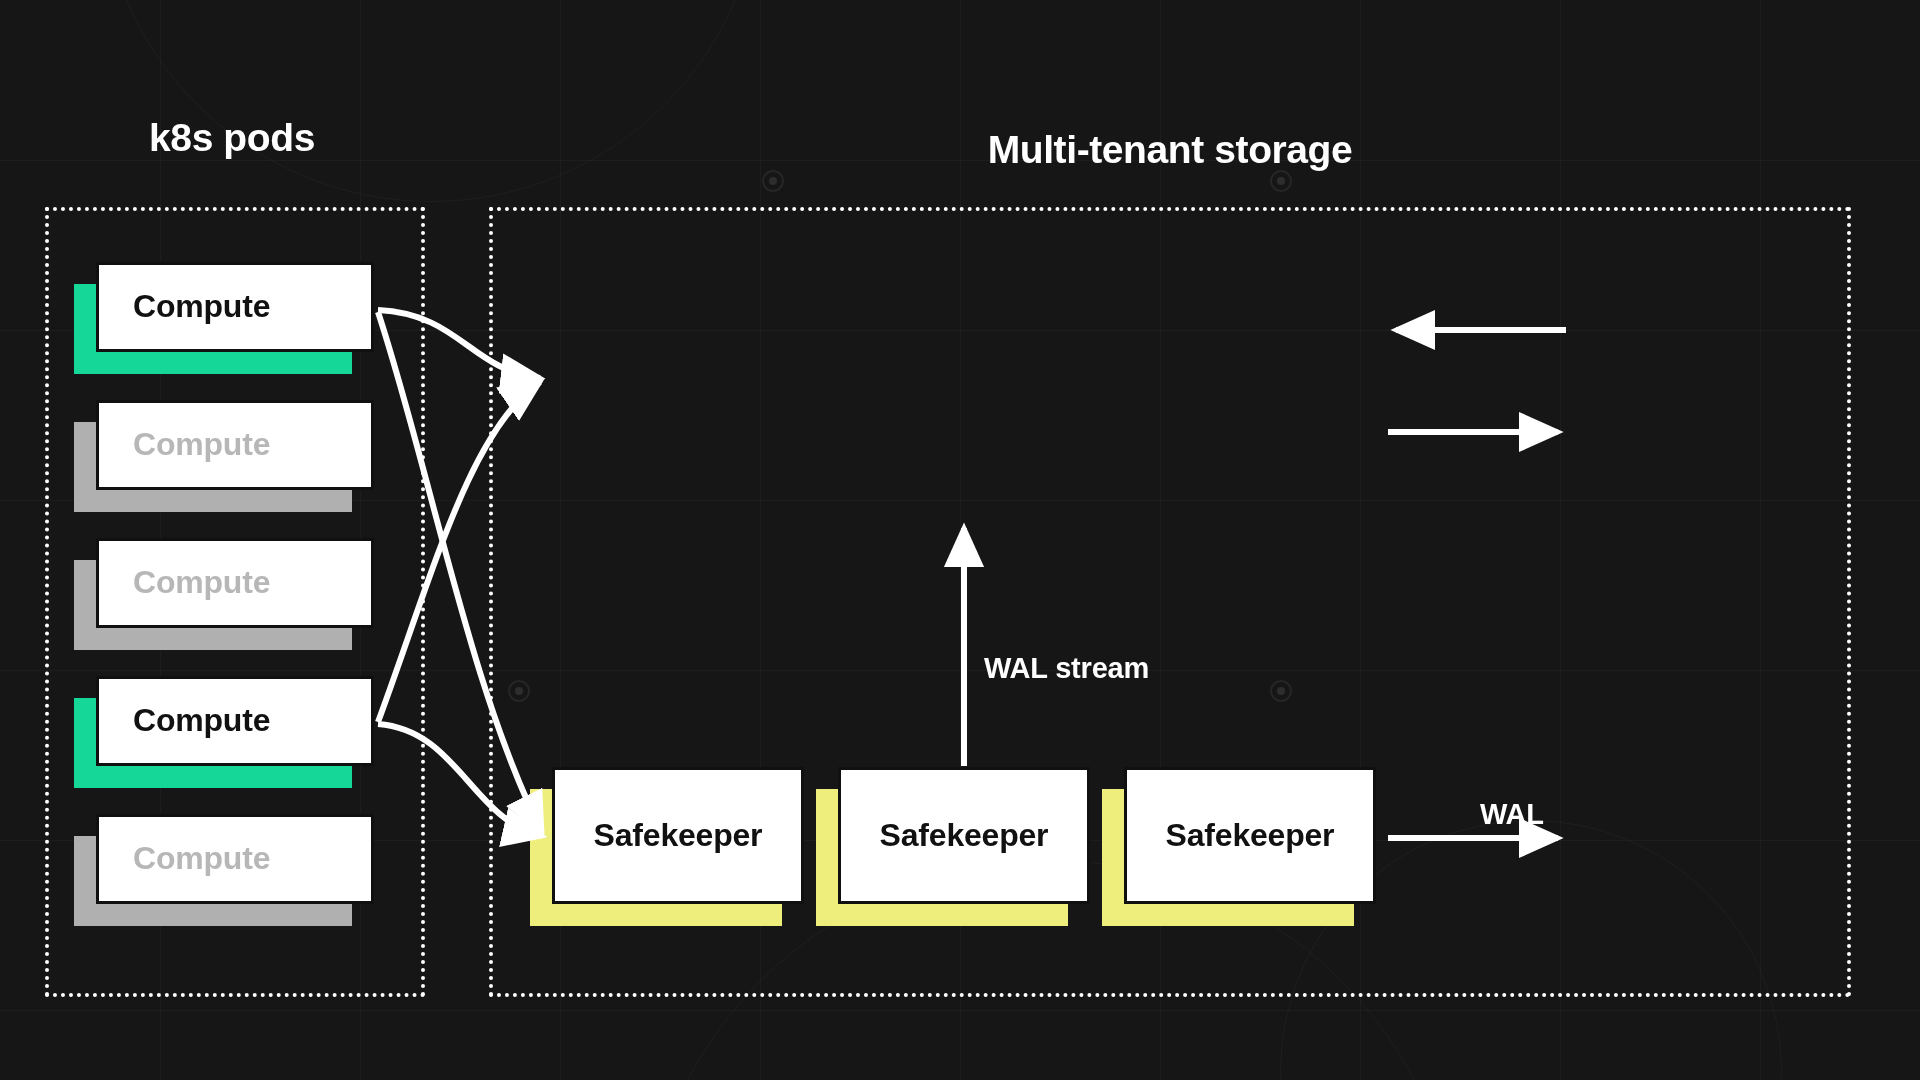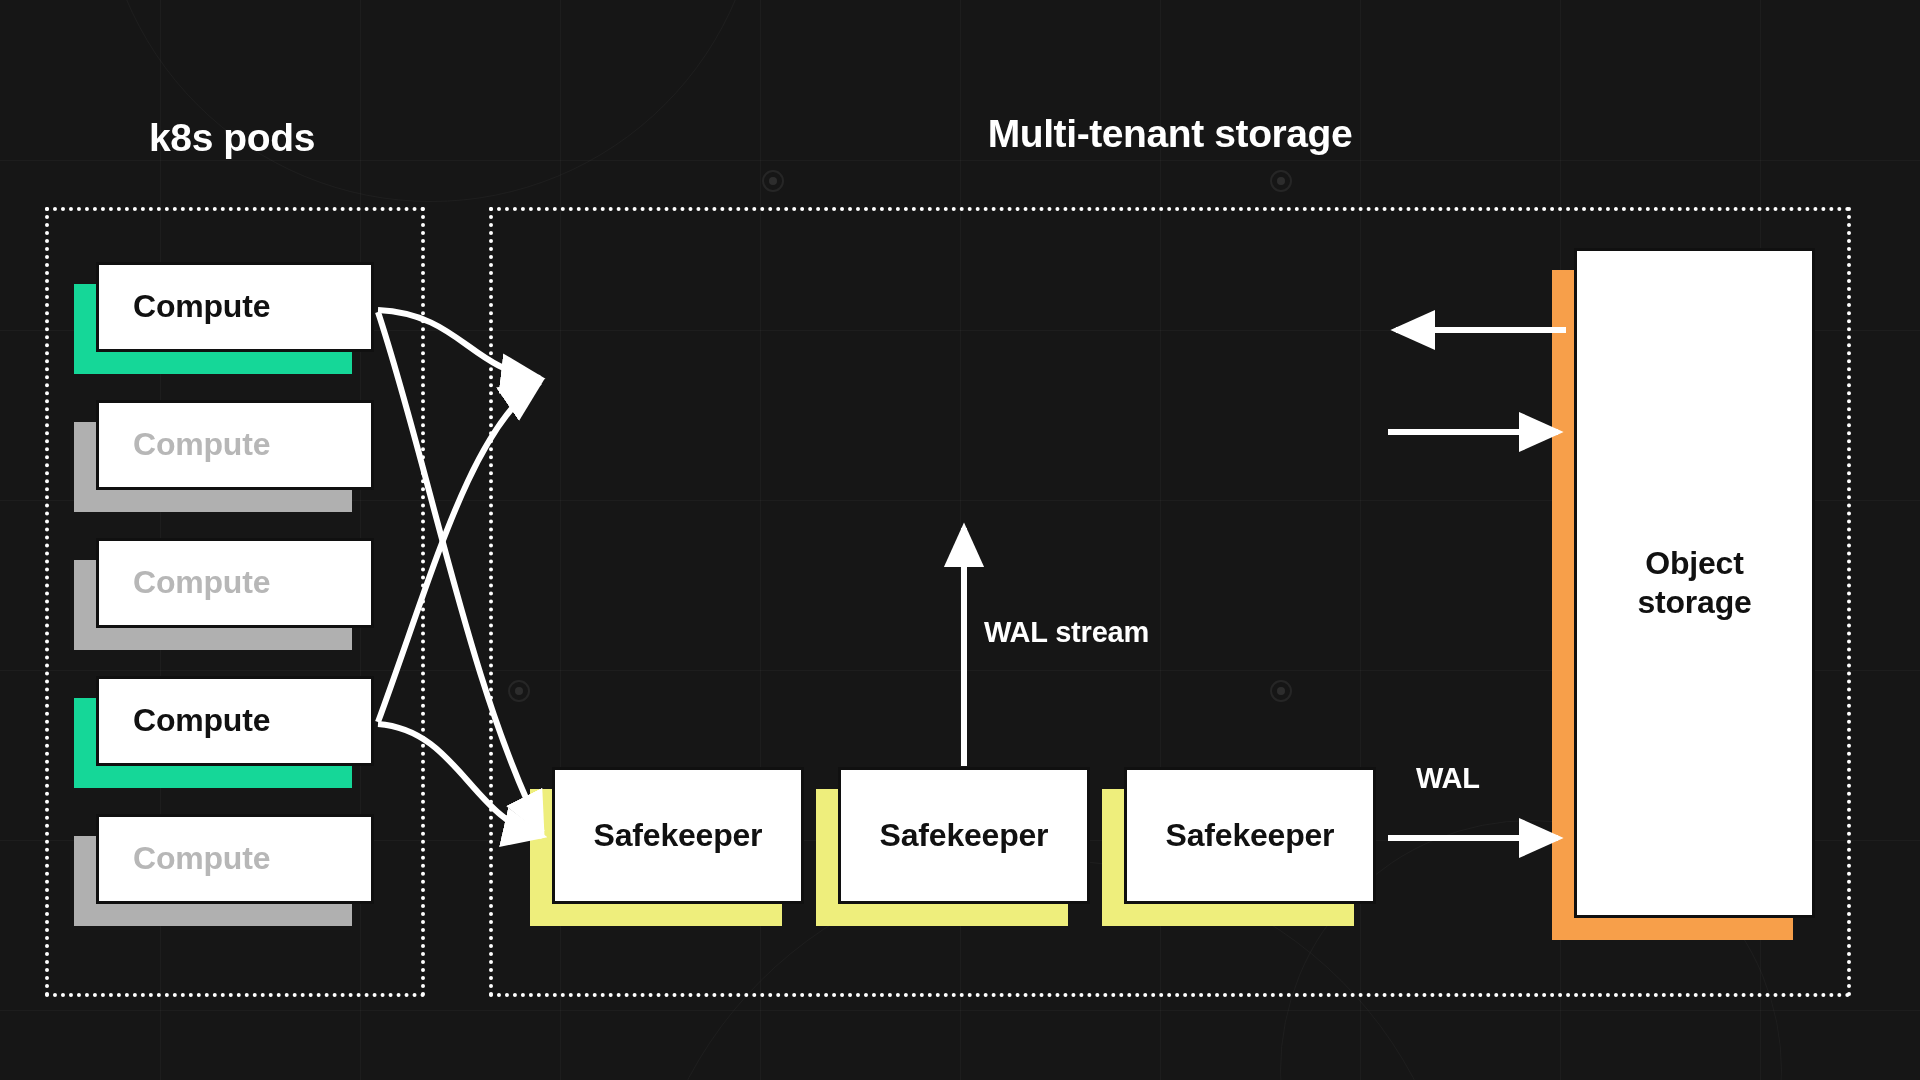--- a/index.html
+++ b/index.html
@@ -116,20 +116,21 @@
   .node .card.padleft { padding-left: 34px; }
 
   
   .edge-label {
     position: absolute;
     color: #ffffff;
     font-size: 29px;
     font-weight: bold;
     white-space: nowrap;
     letter-spacing: -0.2px;
+    margin-top: 36px;
   }
 
   svg.links {
     position: absolute;
     inset: 0;
     width: 1920px;
     height: 1080px;
     pointer-events: none;
     z-index: 3;
   }
@@ -142,21 +143,21 @@
   <div id="grid"></div>
   <div class="grid-node" style="left:762px;  top:170px;"></div>
   <div class="grid-node" style="left:1270px; top:170px;"></div>
   <div class="grid-node" style="left:508px;  top:680px;"></div>
   <div class="grid-node" style="left:1270px; top:680px;"></div>
   <div class="grid-arc" style="left:100px; top:-460px; width:660px; height:660px;"></div>
   <div class="grid-arc" style="left:640px; top:860px; width:820px; height:820px;"></div>
   <div class="grid-arc" style="left:1280px; top:820px; width:500px; height:500px;"></div>
 
   <div class="group-title" style="left:232px; top:116px;">k8s pods</div>
-  <div class="group-title" style="left:1170px; top:112px;">Multi-tenant storage</div>
+  <div class="group-title" style="left:1170px; top:128px;">Multi-tenant storage</div>
 
   <div class="group-box" style="left:45px; top:207px; width:380px; height:790px;"></div>
   <div class="group-box" style="left:489px; top:207px; width:1362px; height:790px;"></div>
 
   <div class="node active" style="left:96px; top:262px; width:278px; height:90px;">
     <div class="shadow">
       <div class="bar-v" style="background:#15d798;"></div>
       <div class="bar-h" style="background:#15d798;"></div>
     </div>
     <div class="card padleft">
@@ -228,35 +229,23 @@
   <div class="node" style="left:1124px; top:767px; width:252px; height:137px;">
     <div class="shadow">
       <div class="bar-v" style="background:#eeee7c;"></div>
       <div class="bar-h" style="background:#eeee7c;"></div>
     </div>
     <div class="card center">
       <span class="label">Safekeeper</span>
     </div>
   </div>
 
-  <div class="node" style="left:1574px; top:248px; width:241px; height:670px;">
-    <div class="shadow">
-      <div class="bar-v" style="background:#f79f4a;"></div>
-      <div class="bar-h" style="background:#f79f4a;"></div>
-    </div>
-    <div class="card center">
-      <span class="label">
-        <span>Object</span><br>
-        <span>storage</span>
-      </span>
-    </div>
-  </div>
 
   <div class="edge-label" style="left:984px; top:616px;">WAL stream</div>
-  <div class="edge-label" style="left:1416px; top:762px;">WAL</div>
+  <div class="edge-label" style="left:1480px; top:762px;">WAL</div>
 
   <svg class="links" viewBox="0 0 1920 1080">
     <defs>
       <marker id="ah" viewBox="0 0 12 12" refX="10.5" refY="6" markerWidth="7.5" markerHeight="7.5" orient="auto-start-reverse">
         <path d="M 0 0.6 L 12 6 L 0 11.4 Z" fill="#ffffff"></path>
       </marker>
     </defs>
 
     <path d="M 378 310 C 460 314, 470 370, 540 378" fill="none" stroke="#ffffff" stroke-width="6" marker-end="url(#ah)"></path>
 

